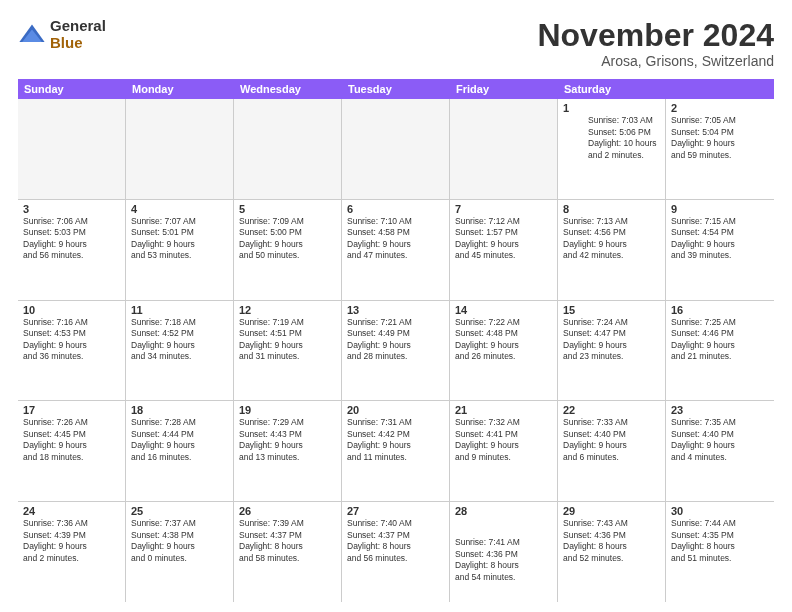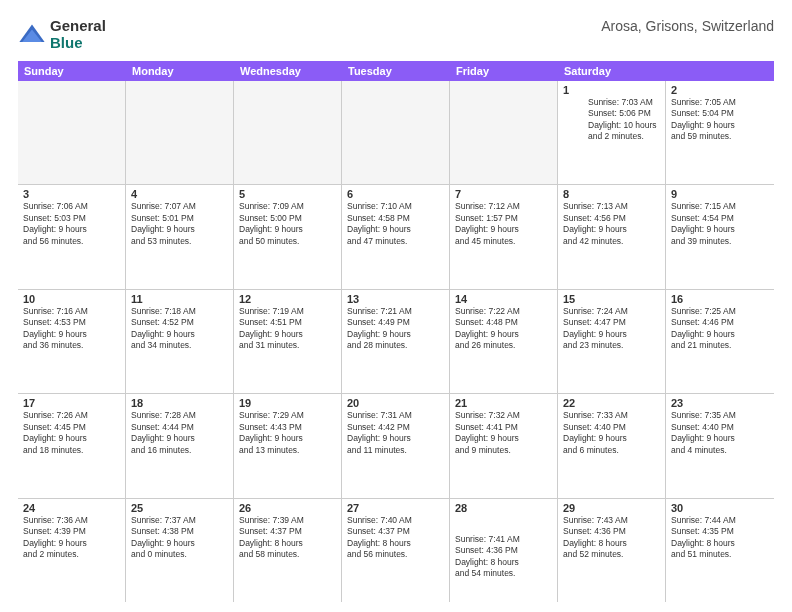--- a/index.html
+++ b/index.html
@@ -34,21 +34,21 @@
       line-height: 1.1;
     }
     .logo-general {
       font-size: 15px;
       font-weight: bold;
       color: #333;
     }
     .logo-blue {
       font-size: 15px;
       font-weight: bold;
-      color: #0f766e;
+      color: #a16207;
     }
     .logo-icon {
       width: 28px;
       height: 28px;
     }
     .title-block {
       text-align: right;
     }
     .month-title {
       font-size: 32px;
@@ -128,20 +128,21 @@
       <svg class="logo-icon" viewBox="0 0 40 40">
         <polygon points="20,5 38,30 2,30" fill="#3a6bc4"></polygon>
         <polygon points="20,12 34,30 6,30" fill="#5a8be4"></polygon>
       </svg>
       <div class="logo-text">
         <span class="logo-general">General</span>
         <span class="logo-blue">Blue</span>
       </div>
     </div>
     <div class="title-block">
+      <div class="month-title">November 2024</div>
       <div class="location">Arosa, Grisons, Switzerland</div>
     </div>
   </div>
 
   <div class="calendar">
     <div class="cal-header">
     <div class="cal-header-cell">Sunday</div>
         <div class="cal-header-cell">Monday</div>
         <div class="cal-header-cell">Wednesday</div>
         <div class="cal-header-cell">Tuesday</div>

